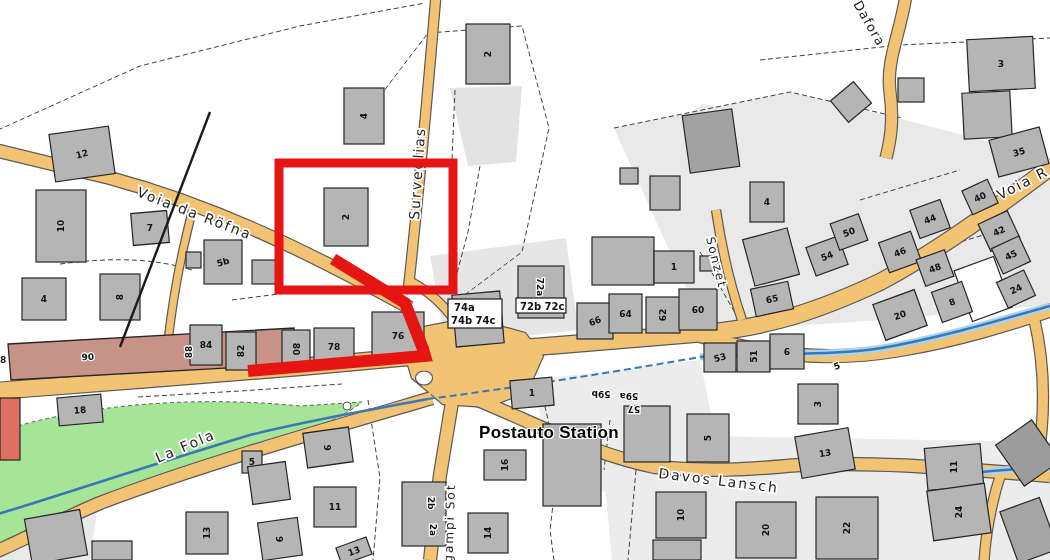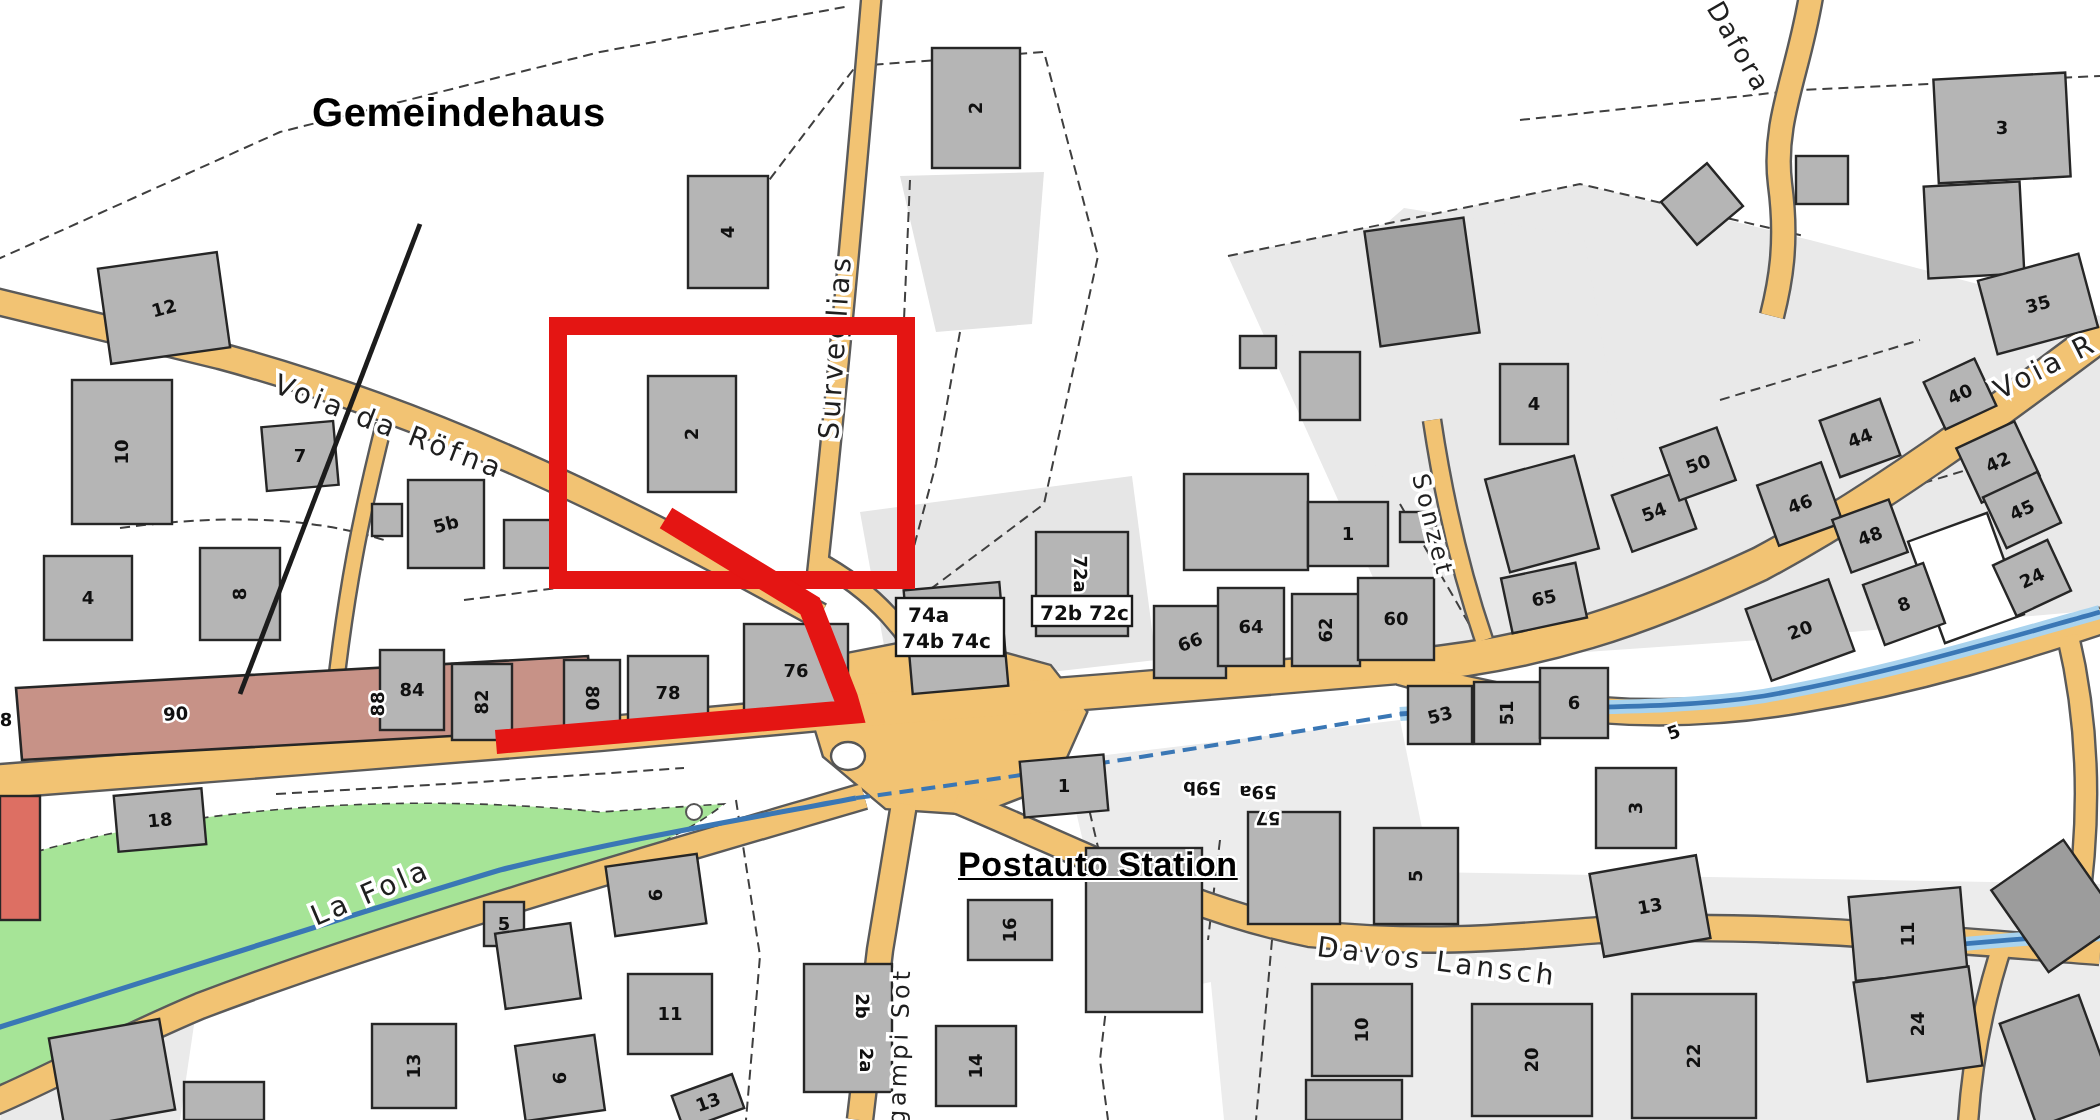--- a/index.html
+++ b/index.html
@@ -3,21 +3,21 @@
 <meta charset="utf-8">
 <style>
   html,body{margin:0;padding:0;background:#fff;}
   #stage{position:relative;width:1050px;height:560px;overflow:hidden;background:#fff;
          font-family:"DejaVu Sans",sans-serif;}
   #map-svg{position:absolute;left:0;top:0;width:1050px;height:560px;}
   .anno{position:absolute;font-family:"Liberation Sans","DejaVu Sans",sans-serif;
         font-weight:bold;color:#000;white-space:nowrap;
         text-shadow:1px 1px 0 #fff,-1px -1px 0 #fff,1px -1px 0 #fff,-1px 1px 0 #fff;}
   #anno-gemeinde{left:156px;top:44px;font-size:20px;line-height:27px;letter-spacing:.3px;}
-  #anno-station{left:479px;top:423px;font-size:17px;letter-spacing:.3px;text-decoration:underline;}
+  #anno-station{left:479px;top:423px;font-size:17px;letter-spacing:.3px;}
 </style>
 </head>
 <body>
 
 <div id="stage">
   <svg id="map-svg" viewBox="0 0 1050 560">
       <rect x="0" y="0" width="1050" height="560" fill="#ffffff"></rect>
       <path d="M 614,128 L 790,92 L 905,120 L 1050,158 L 1050,305 L 880,320 L 706,332 Z" fill="#e9e9e9"></path>
       <path d="M 600,434 L 1050,442 L 1050,560 L 612,560 Z" fill="#ececec"></path>
       <path d="M 430,256 L 566,238 L 578,330 L 446,345 Z" fill="#e6e6e6"></path>
@@ -236,16 +236,15 @@
       <text x="853" y="4" font-size="13" fill="#1f1f1f" stroke="#fff" stroke-width="3.5" paint-order="stroke" letter-spacing="1" transform="rotate(60 853 4)" font-weight="500">Dafora</text>
       <text x="1000" y="200" font-size="14" fill="#1f1f1f" stroke="#fff" stroke-width="3.5" paint-order="stroke" letter-spacing="2" transform="rotate(-27 1000 200)" font-weight="500">Voia R</text>
       <text x="158" y="463" font-size="14" fill="#1f1f1f" stroke="#fff" stroke-width="3.5" paint-order="stroke" letter-spacing="2" transform="rotate(-23 158 463)" font-weight="500">La Fola</text>
       <text x="658" y="478" font-size="14" fill="#1f1f1f" stroke="#fff" stroke-width="3.5" paint-order="stroke" letter-spacing="2" transform="rotate(7 658 478)" font-weight="500">Davos Lansch</text>
       <text x="452" y="572" font-size="12" fill="#1f1f1f" stroke="#fff" stroke-width="3.5" paint-order="stroke" letter-spacing="2" transform="rotate(-88 452 572)" font-weight="500">Tgampi Sot</text>
       <line x1="210" y1="112" x2="120" y2="347" stroke="#1c1c1c" stroke-width="2.4"></line>
       <rect x="279" y="163" width="174" height="127" fill="none" stroke="#e41513" stroke-width="9"></rect>
       <polyline points="333,259 405,303 423,349 425,356 248,371" fill="none" stroke="#e41513" stroke-width="12" stroke-linecap="butt" stroke-linejoin="miter"></polyline>
     </svg>
   <div class="anno" id="anno-gemeinde">
-    <div>Gemeindehaus</div>
   </div>
   <div class="anno" id="anno-station">Postauto Station</div>
 </div>
 
 </body></html>

